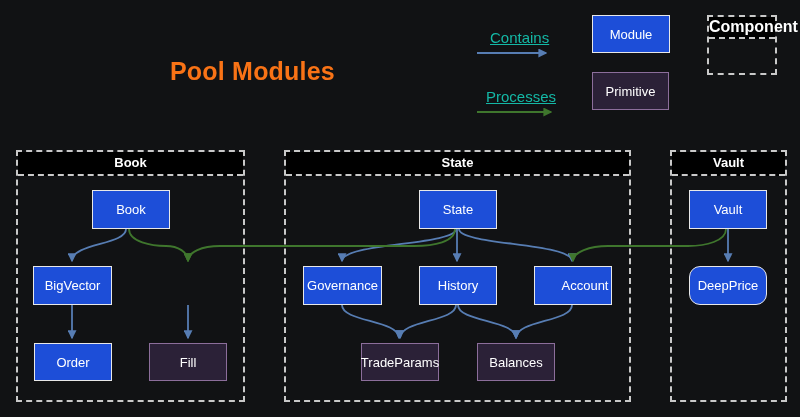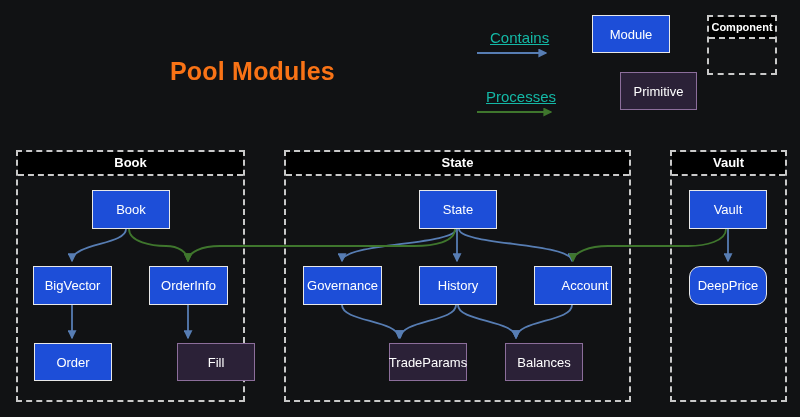--- a/index.html
+++ b/index.html
@@ -51,21 +51,20 @@
     font-size: 13px;
     display: flex;
     align-items: center;
     justify-content: center;
     z-index: 4;
     white-space: nowrap;
   }
   .node.primitive {
     background: #2b2137;
     border-color: #8c6e9b;
-    margin-left: 28px;
   }
   
   svg.edges {
     position: absolute;
     left: 0; top: 0;
     z-index: 3;
     pointer-events: none;
   }
   
   .legend-label {
@@ -84,21 +83,21 @@
     box-sizing: border-box;
     z-index: 4;
   }
   .legend-component .comp-title {
     position: absolute;
     left: 0; right: 0; top: 0;
     height: 20px;
     line-height: 20px;
     background: #000000;
     border-bottom: 2px dashed #c9c9c9;
-    font-size: 11px;
+    font-size: 16px;
     font-weight: bold;
     text-align: center;
     color: #ffffff;
   }
 </style>
 </head>
 <body>
 
 <div class="stage">
 
@@ -152,21 +151,20 @@
 
     <g stroke="#3f762d" stroke-width="1.8" fill="none">
       <path d="M129,229 C129,242 152,246 166,246 C178,246 188,252 188,261" marker-end="url(#arrow-green)"></path>
       <path d="M455,229 C455,242 434,246 414,246 L220,246 C202,246 188,252 188,261" marker-end="url(#arrow-green)"></path>
       <path d="M726,229 C726,241 706,246 688,246 L608,246 C590,246 573,252 573,261" marker-end="url(#arrow-green)"></path>
     </g>
   </svg>
 
   <div class="node" style="left:92px;  top:190px; width:78px; height:39px;">Book</div>
   <div class="node" style="left:33px;  top:266px; width:79px; height:39px;">BigVector</div>
-  <div class="node" style="left:149px; top:266px; width:79px; height:39px;">OrderInfo</div>
   <div class="node" style="left:34px;  top:343px; width:78px; height:38px;text-align:right;">Order</div>
   <div class="node primitive" style="left:149px; top:343px; width:78px; height:38px;">Fill</div>
 
   <div class="node" style="left:419px; top:190px; width:78px; height:39px;">State</div>
   <div class="node" style="left:303px; top:266px; width:79px; height:39px;">Governance</div>
   <div class="node" style="left:419px; top:266px; width:78px; height:39px;">History</div>
   <div class="node" style="left:534px; top:266px; width:78px; height:39px;padding-left:24px;">Account</div>
   <div class="node primitive" style="left:361px; top:343px; width:78px; height:38px;">TradeParams</div>
   <div class="node primitive" style="left:477px; top:343px; width:78px; height:38px;">Balances</div>
 

